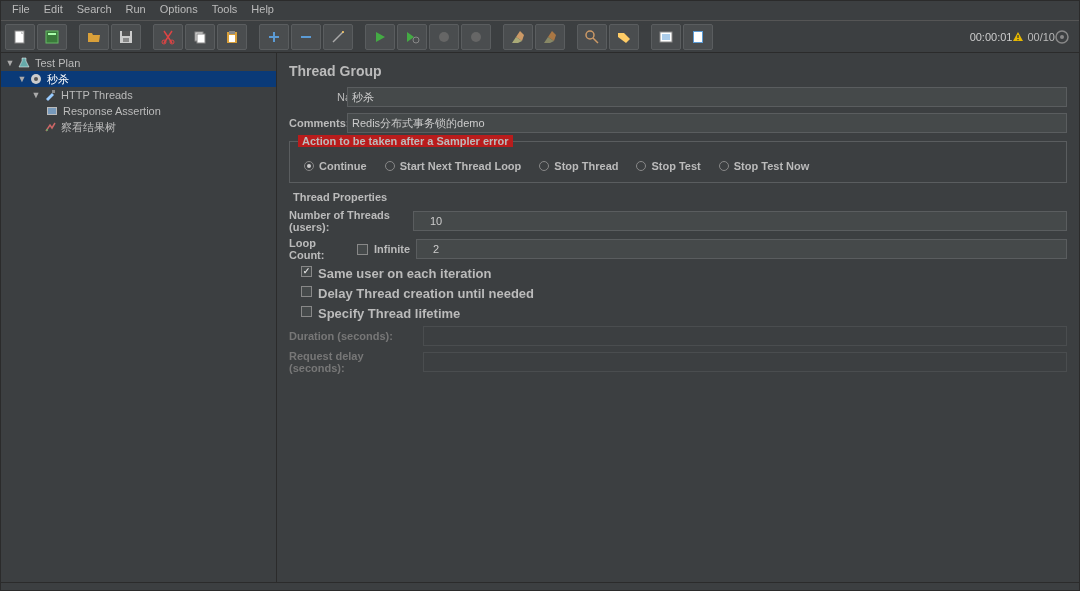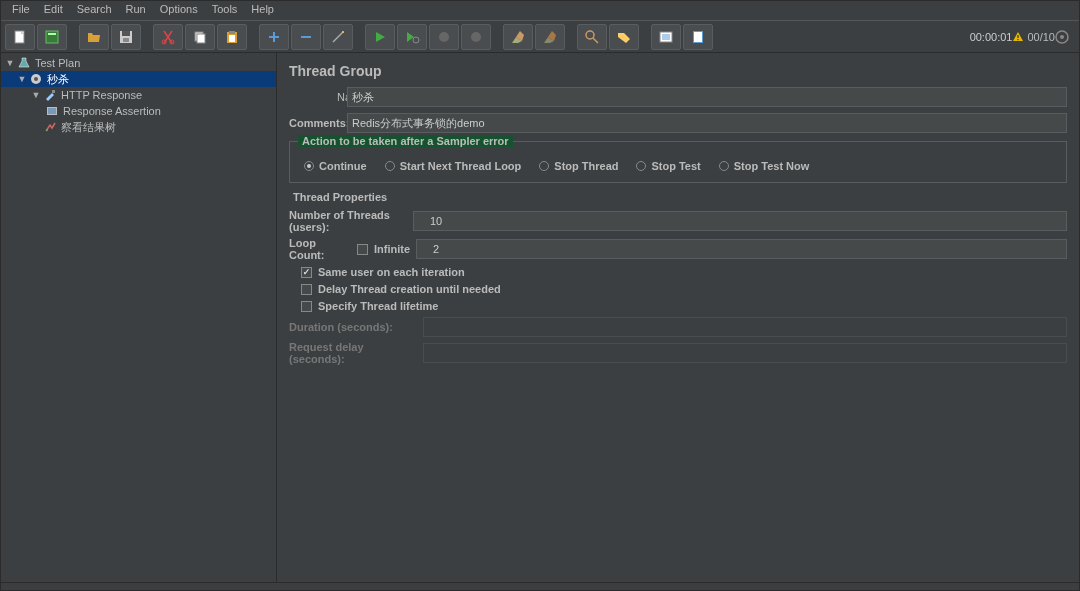--- a/index.html
+++ b/index.html
@@ -36,35 +36,35 @@
 
 .content { flex: 1; background: #3c3f41; padding: 10px 12px; overflow: hidden; }
 .content h2 { font-size: 14px; font-weight: bold; color: #bbbbbb; margin-bottom: 8px; }
 .form-row { display: flex; align-items: center; margin-bottom: 6px; gap: 6px; }
 .form-row label.lbl { width: 52px; font-size: 11px; font-weight: normal; padding-left: 48px; }
 .form-row label.lbl-c { width: 52px; font-size: 11px; font-weight: bold; }
 .text-input { flex: 1; height: 20px; background: #45494a; border: 1px solid #5a5d5f; color: #ccc; padding: 0 4px; font-size: 11px; }
 
 
 .fs { border: 1px solid #5a5d5f; padding: 18px 10px 10px 10px; position: relative; margin: 8px 0; }
-.fs-legend { position: absolute; top: -7px; left: 8px; background: #14532d; padding: 0 4px; font-size: 11px; font-weight: bold; }
+.fs-legend { position: absolute; top: -7px; left: 8px; background: #b91c1c; padding: 0 4px; font-size: 11px; font-weight: bold; }
 .radio-row { display: flex; align-items: center; gap: 18px; padding-left: 4px; }
 .radio-opt { display: flex; align-items: center; gap: 5px; font-size: 11px; font-weight: bold; }
 .radio-opt .rdot { width: 10px; height: 10px; border: 1px solid #888; border-radius: 50%; display: inline-flex; align-items: center; justify-content: center; }
 .radio-opt.sel .rdot::after { content: ""; width: 4px; height: 4px; background: #ccc; border-radius: 50%; display: block; }
 
 .section-title { font-size: 11px; font-weight: bold; margin: 6px 0 6px 4px; }
 
 .prop-row { display: flex; align-items: center; margin-bottom: 4px; gap: 6px; }
 .prop-row .plabel { width: 118px; font-size: 11px; font-weight: bold; }
 .prop-row .pinput { flex: 1; height: 20px; background: #45494a; border: 1px solid #5a5d5f; color: #ccc; padding: 0 16px; font-size: 11px; }
 .prop-row .pinput.disabled { background: #3c3f41; border: 1px solid #4a4d4f; color: #777; }
 .chkbox { width: 11px; height: 11px; border: 1px solid #888; background: #45494a; display: inline-flex; align-items: center; justify-content: center; }
 .chkbox.checked::after { content: "✓"; font-size: 9px; color: #ddd; line-height: 1; }
-.chk-row { display: flex; align-items: center; gap: 6px; margin: 5px 0 5px 12px; font-size: 11px; font-weight: bold; }
+.chk-row { display: flex; gap: 6px; margin: 5px 0 5px 12px; font-size: 13px; font-weight: bold; }
 .plabel.disabled { color: #777; }
 
 
 .statusbar { height: 8px; background: #3c3f41; border-top: 1px solid #2b2b2b; }
 </style>
 </head>
 <body>
 
 <div class="app">
 
@@ -244,21 +244,21 @@
         <span class="tlabel">秒杀</span>
       </div>
       <div class="tree-row indent-2">
         <span class="exp">▼</span>
         <span class="ticon">
           <svg viewBox="0 0 12 12">
               <path d="M2 10 L8 4 L10 6 L4 12 Z" fill="#9cf"></path>
               <rect x="8" y="1" width="3" height="3" fill="#888"></rect>
             </svg>
         </span>
-        <span class="tlabel">HTTP Response</span>
+        <span class="tlabel">HTTP Threads</span>
       </div>
       <div class="tree-row indent-3">
         <span class="exp"></span>
         <span class="ticon">
           <svg viewBox="0 0 12 12">
               <rect x="1" y="2" width="10" height="8" fill="#bbb"></rect>
               <rect x="2" y="3" width="8" height="6" fill="#79b"></rect>
             </svg>
         </span>
         <span class="tlabel">Response Assertion</span>

